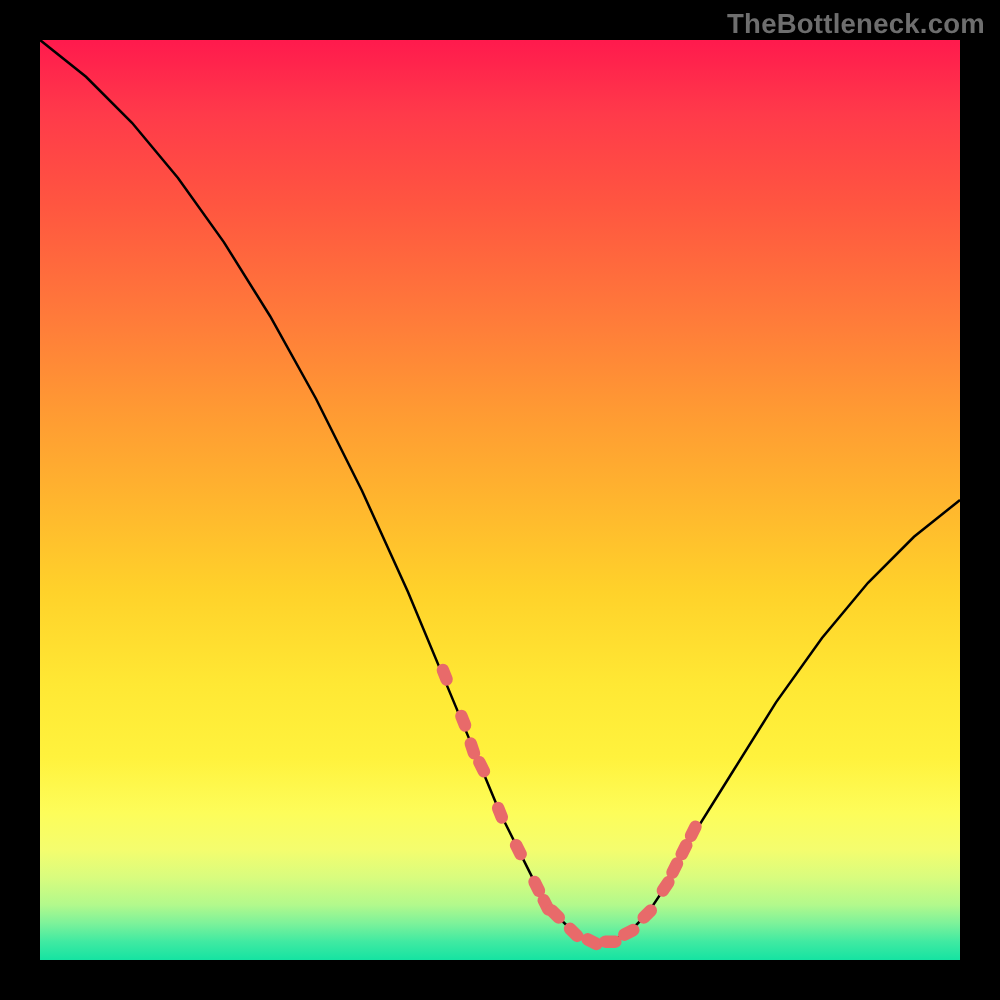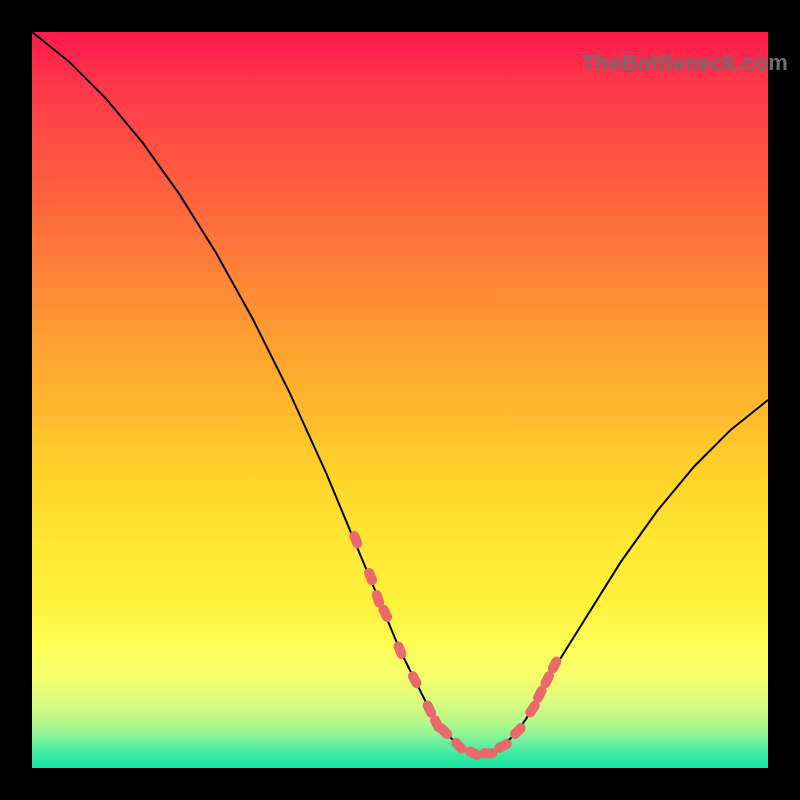--- a/index.html
+++ b/index.html
@@ -64,21 +64,20 @@
   }
   .watermark {
     position: absolute;
     top: 6px;
     right: 12px;
     color: #6e6e6e;
     font-size: 22px;
     font-weight: 600;
     letter-spacing: 0.2px;
     user-select: none;
-    margin-top: 44px;
   }
 </style>
 </head>
 <body>
 
 <div class="frame">
   <div class="plot">
     <svg viewBox="0 0 736 736">
       <path id="curve-path" class="curve" d="M0.0 0.0 L36.8 29.4 L73.6 66.2 L110.4 110.4 L147.2 161.9 L184.0 220.8 L220.8 287.0 L257.6 360.6 L294.4 441.6 L331.2 529.9 L368.0 618.2 L382.7 647.7 L397.4 677.1 L412.2 699.2 L426.9 713.9 L441.6 721.3 L456.3 721.3 L471.0 713.9 L485.8 699.2 L500.5 677.1 L515.2 647.7 L552.0 588.8 L588.8 529.9 L625.6 478.4 L662.4 434.2 L699.2 397.4 L736.0 368.0"></path>
       <g id="marker-layer">

